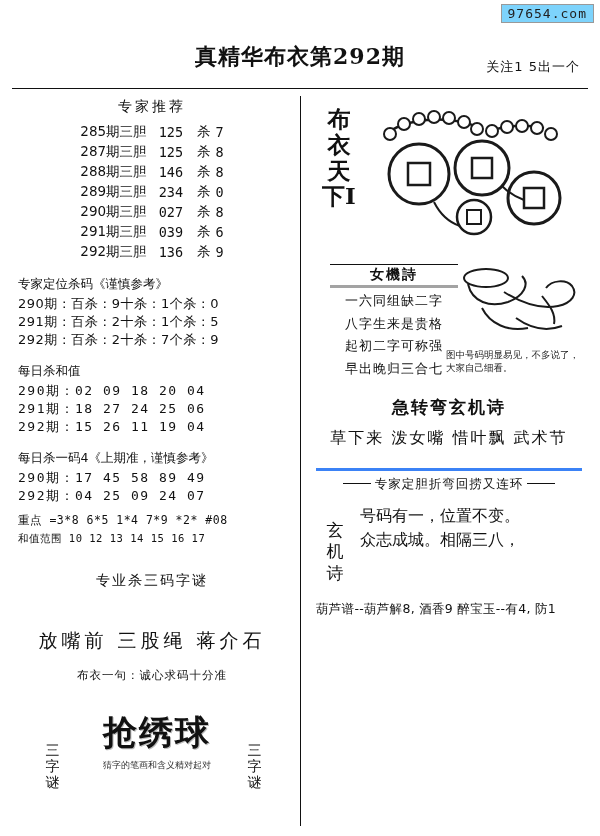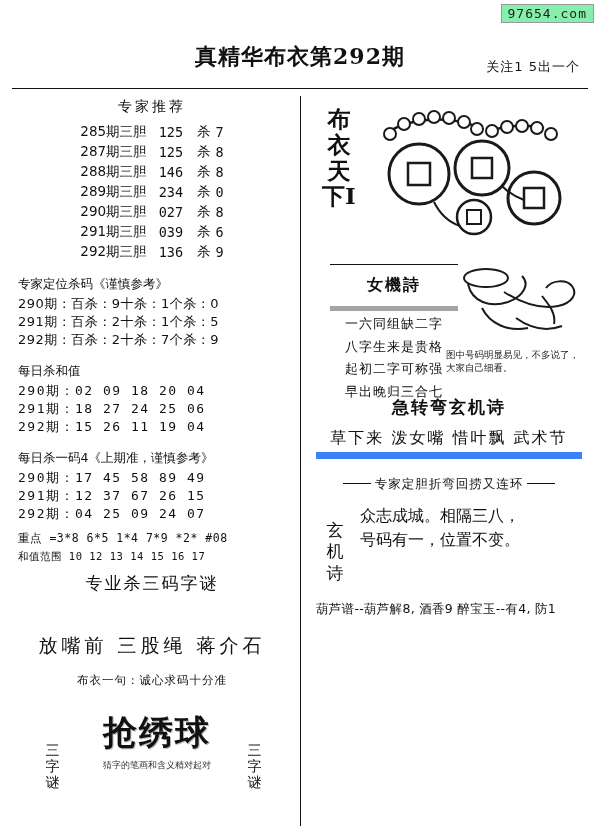--- a/index.html
+++ b/index.html
@@ -1,20 +1,20 @@
 <!DOCTYPE html>
 <html><head>
 <meta charset="utf-8">
 <style>
   html,body{margin:0;padding:0;background:#fff;}
   body{width:600px;height:836px;position:relative;font-family:"DejaVu Sans","Liberation Sans",sans-serif;color:#111;overflow:hidden;}
   .page{position:relative;width:600px;height:836px;background:#fff;}
 
   
-  .watermark{position:absolute;right:6px;top:4px;border:1px solid #999;background:#86efac;
+  .watermark{position:absolute;right:6px;top:4px;border:1px solid #999;background:#7dd3fc;
     font-family:"DejaVu Sans Mono","Liberation Mono",monospace;font-size:13px;padding:1px 6px;color:#222;letter-spacing:1px;}
 
   
   .title{position:absolute;left:0;right:0;top:42px;text-align:center;font-size:22px;font-weight:bold;letter-spacing:1px;}
   .title .main{font-family:"DejaVu Serif","Liberation Serif",serif;}
   .subnote{position:absolute;right:20px;top:58px;font-size:13px;letter-spacing:1px;}
 
   
   .hr{position:absolute;left:12px;right:12px;height:0;border-top:1px solid #111;}
 
@@ -31,21 +31,21 @@
 
   .sec{margin-top:14px;font-size:13px;}
   .sec .h{font-size:12.5px;margin-bottom:2px;}
   .row{font-size:13px;white-space:nowrap;letter-spacing:0.5px;}
   .num{font-family:"DejaVu Sans Mono","Liberation Mono",monospace;letter-spacing:1.5px;}
   .small{font-size:11.5px;}
   .tiny{font-size:10.5px;}
 
   
   .zimi{position:absolute;left:18px;top:572px;width:268px;text-align:center;}
-  .zimi .t1{font-size:17px;letter-spacing:2px;font-family:Liberation Serif, serif;}
+  .zimi .t1{font-size:14px;letter-spacing:2px;font-family:Liberation Serif, serif;}
   .zimi .t2{font-size:19px;letter-spacing:4px;margin-top:38px;font-family:"DejaVu Serif","Liberation Serif",serif;}
   .zimi .t3{font-size:11.5px;margin-top:14px;letter-spacing:1px;}
 
   .ballrow{position:absolute;left:18px;top:706px;width:268px;height:120px;}
   .sanzimi{position:absolute;top:36px;font-size:14px;line-height:1.15;letter-spacing:1px;width:26px;text-align:center;}
   .sanzimi.l{left:22px;}
   .sanzimi.r{right:18px;}
   .bigball{position:absolute;left:64px;top:4px;width:150px;text-align:center;}
   .bigball .cal{font-size:34px;font-weight:bold;font-family:"DejaVu Serif","Liberation Serif",serif;letter-spacing:2px;
     text-shadow:1px 1px 0 #bbb;}
@@ -55,30 +55,30 @@
   .vdiv{position:absolute;left:300px;top:96px;bottom:10px;border-left:1px solid #111;}
 
   
   .right{position:absolute;left:310px;top:96px;width:278px;}
   .buyi-wrap{position:relative;height:160px;}
   .buyi{position:absolute;left:12px;top:10px;width:34px;font-size:23px;line-height:1.12;text-align:center;
     font-family:"DejaVu Serif","Liberation Serif",serif;font-weight:bold;}
   .coins{position:absolute;right:4px;top:6px;width:210px;height:140px;}
 
   .nvji{position:absolute;left:20px;top:168px;width:128px;text-align:center;}
-  .nvji .hd{font-size:16px;font-weight:bold;letter-spacing:2px;border-top:1px solid #111;border-bottom:5px solid #a3a3a3;padding:10px 0;}
+  .nvji .hd{font-size:14px;font-weight:bold;letter-spacing:2px;border-top:1px solid #111;border-bottom:3px solid #a3a3a3;padding:1px 0;}
   .nvji .ln{font-size:13px;letter-spacing:1px;line-height:1.5;margin-top:3px;}
 
   .pic2{position:absolute;right:2px;top:166px;width:140px;height:86px;}
   .pic2note{position:absolute;right:0px;top:252px;width:142px;font-size:9.5px;line-height:1.4;color:#222;}
 
   .xuanji-title{position:absolute;left:0;right:0;top:300px;text-align:center;font-size:17px;font-weight:bold;letter-spacing:2px;
     font-family:"DejaVu Serif","Liberation Serif",serif;}
   .xuanji-line{position:absolute;left:6px;right:6px;top:332px;text-align:center;font-size:16px;letter-spacing:2px;
-    border-bottom:7px solid #3b82f6;padding-bottom:3px;font-family:"DejaVu Serif","Liberation Serif",serif;}
+    border-bottom:3px solid #3b82f6;padding-bottom:19px;font-family:"DejaVu Serif","Liberation Serif",serif;}
 
   .banner{position:absolute;left:8px;right:8px;top:380px;text-align:center;font-size:12.5px;letter-spacing:1px;}
   .banner:before,.banner:after{content:"";display:inline-block;width:28px;border-top:1px solid #111;vertical-align:4px;margin:0 4px;}
 
   .poem{position:absolute;left:6px;top:408px;width:272px;}
   .poem .vlabel{position:absolute;left:8px;top:16px;width:22px;font-size:17px;line-height:1.25;text-align:center;
     font-family:"DejaVu Serif","Liberation Serif",serif;}
   .poem .body{margin-left:44px;font-size:16px;line-height:1.5;font-family:"DejaVu Serif","Liberation Serif",serif;}
 
   .hua{position:absolute;left:6px;top:500px;width:278px;font-size:12.5px;line-height:2.0;letter-spacing:0.3px;}
@@ -158,21 +158,20 @@
     <div class="sec">
       <div class="h">每日杀和值</div>
       <div class="row num">290期：02 09 18 20 04</div>
       <div class="row num">291期：18 27 24 25 06</div>
       <div class="row num">292期：15 26 11 19 04</div>
     </div>
 
     <div class="sec">
       <div class="h">每日杀一码4《上期准，谨慎参考》</div>
       <div class="row num">290期：17 45 58 89 49</div>
-      <div class="row num">291期：12 37 67 26 15</div>
       <div class="row num">292期：04 25 09 24 07</div>
     </div>
 
     <div class="sec" style="margin-top:8px;">
       <div class="row small mono">重点 =3*8 6*5 1*4 7*9 *2* #08</div>
       <div class="row tiny mono" style="margin-top:4px;">和值范围 10 12 13 14 15 16 17</div>
     </div>
   </div>
 
   <div class="zimi">
@@ -254,22 +253,22 @@
     </div>
     <div class="pic2note">图中号码明显易见，不多说了，大家自己细看。</div>
 
     <div class="xuanji-title">急转弯玄机诗</div>
     <div class="xuanji-line">草下来  泼女嘴  惜叶飘  武术节</div>
 
     <div class="banner">专家定胆折弯回捞又连环</div>
 
     <div class="poem">
       <div class="vlabel">玄机诗</div>
+      <div class="body">号码有一，位置不变。</div>
       <div class="body">众志成城。相隔三八，</div>
-      <div class="body">号码有一，位置不变。</div>
     </div>
 
     <div class="hua">
       <div>葫芦谱--葫芦解8, 酒香9   醉宝玉--有4, 防1</div>
     </div>
   </div>
 
 </div>
 
 </body></html>

